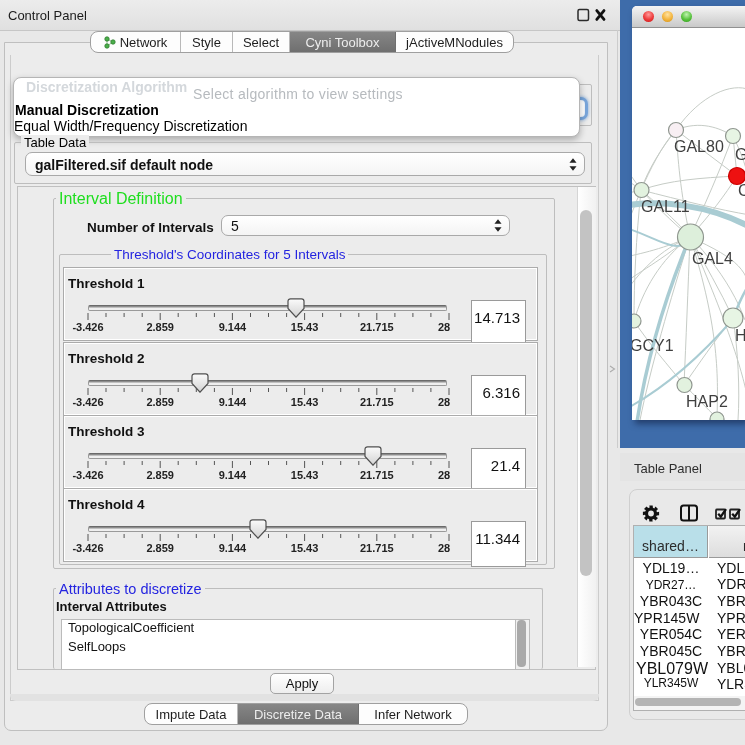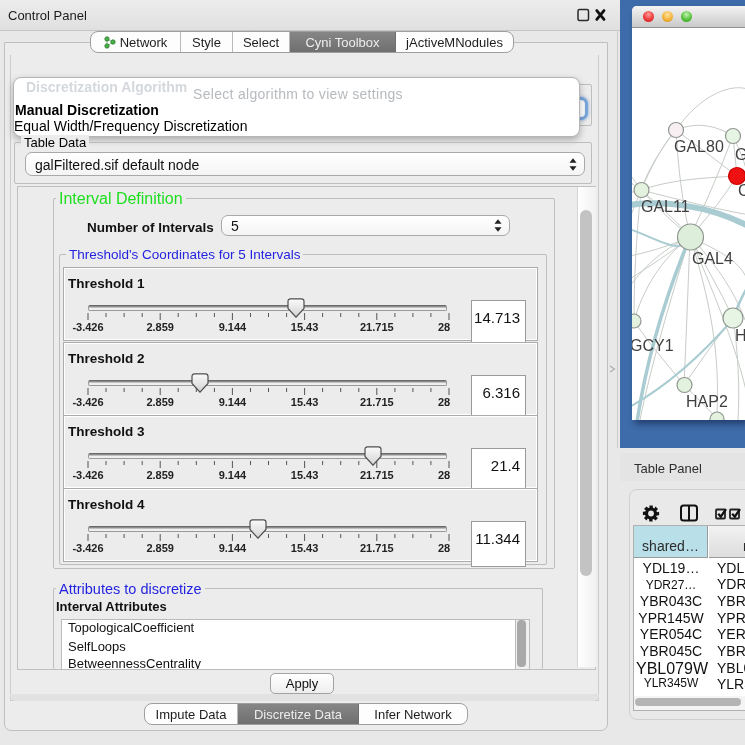--- a/index.html
+++ b/index.html
@@ -68,21 +68,21 @@
 
  <div class="abs" style="left:13px;top:77px;width:565px;height:58px;background:#fff;border:1px solid #b5b5b5;border-radius:8px;box-shadow:0 3px 7px rgba(0,0,0,0.28);"></div>
  <div class="abs" style="left:26px;top:79px;font-size:14px;font-weight:bold;color:#d4d8dc;">Discretization Algorithm</div>
  <div class="abs" style="left:193px;top:86px;font-size:14px;letter-spacing:0.3px;color:#b6babe;">Select algorithm to view settings</div>
  <div class="abs" style="left:15px;top:102px;font-size:14px;font-weight:bold;color:#000;">Manual Discretization</div>
  <div class="abs" style="left:14px;top:118px;font-size:14px;color:#000;">Equal Width/Frequency Discretization</div>
 
  <div class="abs tbx" style="left:14px;top:142px;width:576px;height:40px;">
    <div class="ttl" style="font-size:13px;">Table Data</div>
  </div>
- <div class="abs combo" style="left:25px;top:152px;width:558px;height:22px;">
+ <div class="abs combo" style="left:25px;top:152px;width:558px;height:22px;font-weight:bold;">
    <span style="position:absolute;left:9px;top:4px;">galFiltered.sif default node</span>
    <svg class="stepper" viewBox="0 0 9 14">
       <path d="M4.5 0 L8.5 5 H0.5 Z M4.5 14 L8.5 9 H0.5 Z" fill="#222"></path>
     </svg>
  </div>
 
  <div class="abs" style="left:17px;top:186px;width:577px;height:482px;border:1px solid #c0c0c0;background:#ececec;"></div>
 
  <div class="abs" style="left:577px;top:187px;width:18px;height:480px;background:linear-gradient(90deg,#ffffff,#f1f1f1);border-left:1px solid #d5d5d5;"></div>
  <div class="abs" style="left:580px;top:210px;width:12px;height:366px;background:#c3c3c3;border-radius:6px;"></div>
@@ -92,21 +92,21 @@
  </div>
  <div class="abs" style="left:87px;top:220px;font-size:13.5px;font-weight:bold;color:#111;">Number of Intervals</div>
  <div class="abs combo" style="left:221px;top:215px;width:287px;height:19px;">
    <span style="position:absolute;left:9px;top:2px;">5</span>
    <svg class="stepper" viewBox="0 0 9 14">
       <path d="M4.5 0 L8.5 5 H0.5 Z M4.5 14 L8.5 9 H0.5 Z" fill="#222"></path>
     </svg>
  </div>
 
  <div class="abs tbx" style="left:59px;top:254px;width:486px;height:309px;">
-   <div class="ttl" style="color:#2424e0;font-size:13.5px;">Threshold's Coordinates for 5 Intervals</div>
+   <div class="ttl" style="color:#2424e0;font-size:13.5px;margin-left:45px;">Threshold's Coordinates for 5 Intervals</div>
  </div>
 
  <div class="abs tpanel" style="top:267px;">
   <div class="ttitle">Threshold 1</div>
   <div class="track"></div>
   <svg style="position:absolute;left:0;top:45px;" width="473" height="9" viewBox="0 0 473 9">
       <path d="M24.0 0V7 M42.0 0V4 M60.1 0V4 M78.2 0V4 M96.2 0V7 M114.2 0V4 M132.3 0V4 M150.4 0V4 M168.4 0V7 M186.5 0V4 M204.5 0V4 M222.6 0V4 M240.6 0V7 M258.6 0V4 M276.7 0V4 M294.8 0V4 M312.8 0V7 M330.9 0V4 M348.9 0V4 M366.9 0V4 M385.0 0V7" stroke="#555" stroke-width="1"></path>
     </svg>
   <svg style="position:absolute;left:223px;top:30px;" width="18" height="20" viewBox="0 0 18 20">
       <path d="M3.5 0.8 h11 a2.5 2.5 0 0 1 2.5 2.5 v7.2 L9 19.2 L1 10.5 V3.3 a2.5 2.5 0 0 1 2.5-2.5 Z" fill="url(#g267)" stroke="#4f4f4f" stroke-width="1.2"></path>
@@ -195,21 +195,20 @@
   <div class="vbox">11.344</div>
  </div>
 
  <div class="abs tbx" style="left:53px;top:588px;width:488px;height:80px;border-bottom:none;">
    <div class="ttl" style="color:#2424e0;font-size:14.5px;left:2px;">Attributes to discretize</div>
  </div>
  <div class="abs" style="left:56px;top:599px;font-size:13px;font-weight:bold;color:#111;">Interval Attributes</div>
  <div class="abs" style="left:61px;top:619px;width:453px;height:49px;background:#fff;border:1px solid #bbb;border-right:none;overflow:hidden;">
    <div class="li">TopologicalCoefficient</div>
    <div class="li" style="padding-top:2px;">SelfLoops</div>
-   <div class="li">BetweennessCentrality</div>
  </div>
  <div class="abs" style="left:515px;top:619px;width:13px;height:49px;background:#f0f0f0;border:1px solid #bbb;"></div>
  <div class="abs" style="left:517px;top:620px;width:9px;height:47px;background:#a9a9a9;border-radius:4px;"></div>
 
  <div class="abs" style="left:270px;top:673px;width:62px;height:17px;background:linear-gradient(#ffffff,#eeeeee);border:1px solid #a3a3a3;border-radius:5px;font-size:13px;color:#111;text-align:center;padding-top:2px;">Apply</div>
 
  <div class="abs seg" style="left:144px;top:703px;">
    <div class="s" style="width:93px;">Impute Data</div>
    <div class="s sel" style="width:121px;">Discretize Data</div>
    <div class="s" style="width:108px;">Infer Network</div>
@@ -312,21 +311,21 @@
 </svg>
  <div class="abs" style="left:633px;top:525px;width:112px;height:184px;background:#fff;border:1px solid #b0b0b0;border-right:none;overflow:hidden;">
  <div style="position:absolute;left:0;top:0;width:74px;height:32px;background:#b9dfe9;border-right:1px solid #9a9a9a;border-bottom:1px solid #9a9a9a;font-size:14px;color:#2b2b2b;text-align:center;padding-top:12px;box-sizing:border-box;">shared…</div>
  <div style="position:absolute;left:75px;top:0;width:40px;height:32px;background:linear-gradient(#f2f2f2,#ddd);border-bottom:1px solid #9a9a9a;font-size:14px;color:#2b2b2b;padding:12px 0 0 34px;box-sizing:border-box;">n</div>
  <div style="position:absolute;left:0;top:33.5px;width:74px;height:16px;font-size:14px;color:#111;text-align:center;">YDL19…</div>
  <div style="position:absolute;left:83px;top:33.5px;width:40px;height:16px;font-size:14px;color:#111;">YDL1</div>
  <div style="position:absolute;left:0;top:52px;width:74px;height:16px;font-size:12px;color:#111;text-align:center;">YDR27…</div>
  <div style="position:absolute;left:83px;top:50.2px;width:40px;height:16px;font-size:14px;color:#111;">YDR2</div>
  <div style="position:absolute;left:0;top:66.9px;width:74px;height:16px;font-size:14px;color:#111;text-align:center;">YBR043C</div>
  <div style="position:absolute;left:83px;top:66.9px;width:40px;height:16px;font-size:14px;color:#111;">YBR0</div>
- <div style="position:absolute;left:0;top:83.6px;width:74px;height:16px;font-size:14px;color:#111;text-align:center;">YPR145W</div>
+ <div style="position:absolute;left:0;top:83.6px;width:74px;height:16px;font-size:14px;color:#111;text-align:left;">YPR145W</div>
  <div style="position:absolute;left:83px;top:83.6px;width:40px;height:16px;font-size:14px;color:#111;">YPR1</div>
  <div style="position:absolute;left:0;top:100.3px;width:74px;height:16px;font-size:14px;color:#111;text-align:center;">YER054C</div>
  <div style="position:absolute;left:83px;top:100.3px;width:40px;height:16px;font-size:14px;color:#111;">YER0</div>
  <div style="position:absolute;left:0;top:117.0px;width:74px;height:16px;font-size:14px;color:#111;text-align:center;">YBR045C</div>
  <div style="position:absolute;left:83px;top:117.0px;width:40px;height:16px;font-size:14px;color:#111;">YBR0</div>
  <div style="position:absolute;left:0;top:133.7px;width:74px;height:16px;font-size:16px;color:#111;text-align:right;">YBL079W</div>
  <div style="position:absolute;left:83px;top:133.7px;width:40px;height:16px;font-size:14px;color:#111;">YBL0</div>
  <div style="position:absolute;left:0;top:150.4px;width:74px;height:16px;font-size:12px;color:#111;text-align:center;">YLR345W</div>
  <div style="position:absolute;left:83px;top:150.4px;width:40px;height:16px;font-size:14px;color:#111;">YLR3</div>
  <div style="position:absolute;left:0;top:167.1px;width:74px;height:16px;font-size:14px;color:#111;text-align:center;">YIL053C</div>

